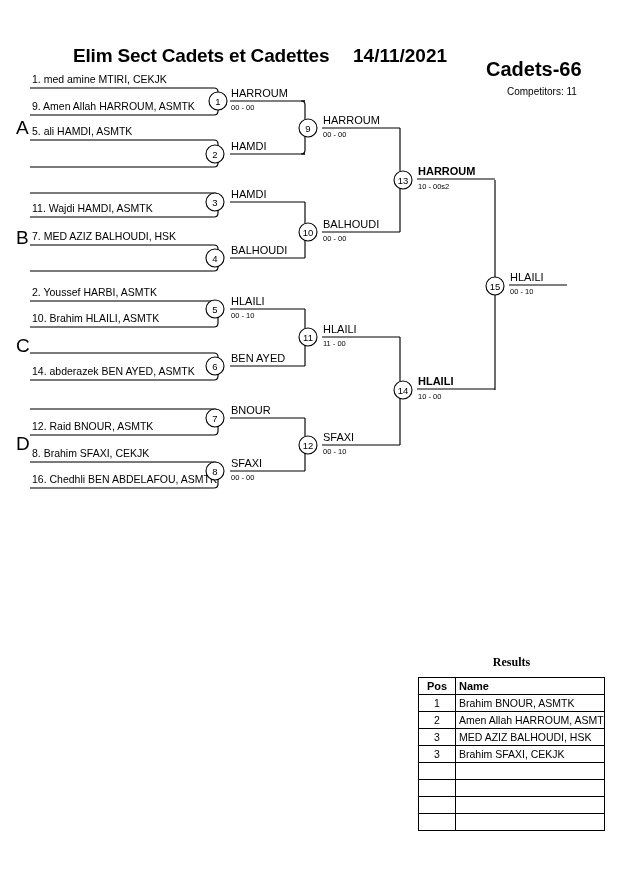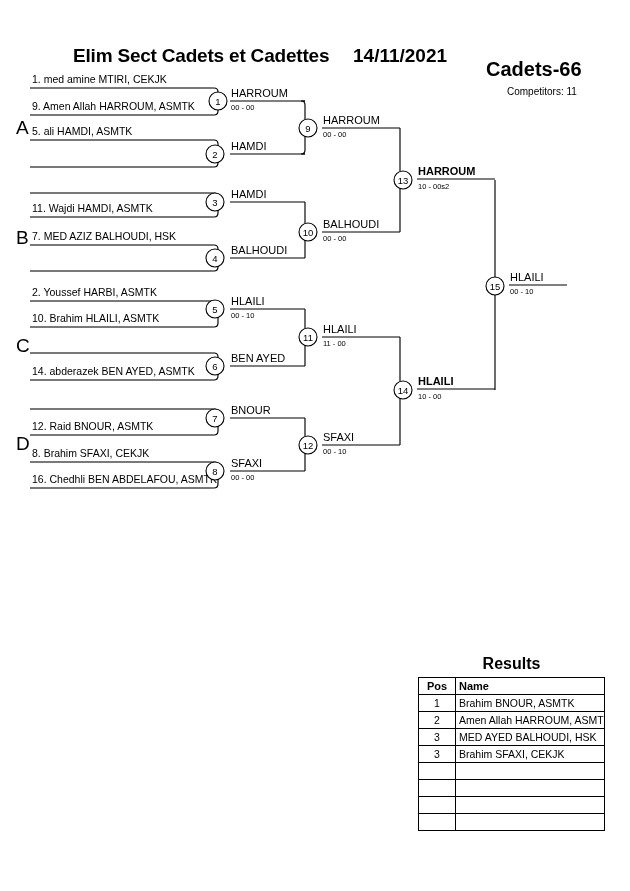--- a/index.html
+++ b/index.html
@@ -38,21 +38,21 @@
   .t-score{font-size:7.5px;fill:#000;}
   .t-mnum{font-size:9.5px;fill:#000;text-anchor:middle;}
   .t-sect{font-size:19px;fill:#000;}
   .ln{stroke:#000;stroke-width:1.15;fill:none;}
   .ln-entry{stroke:#4d4d4d;stroke-width:1.6;fill:none;}
   .circ{fill:#ffffff;stroke:#000;stroke-width:1.1;}
 
   
   .res-title{
     position:absolute;left:418px;top:655px;width:187px;
-    text-align:center;font-size:16px;font-weight:bold;
+    text-align:center;font-size:12px;font-weight:bold;font-family:Liberation Serif, serif;
   }
   #res-table{
     position:absolute;left:418px;top:677px;width:187px;
     border-collapse:collapse;table-layout:fixed;
     border:1.6px solid #000;
   }
   #res-table th,#res-table td{
     border:1px solid #000;height:16px;font-size:10.5px;font-weight:normal;
     padding:0 3px;overflow:hidden;white-space:nowrap;
   }
@@ -256,21 +256,21 @@
         <tr>
           <td class="c-pos">1</td>
           <td class="c-name">Brahim BNOUR, ASMTK</td>
         </tr>
         <tr>
           <td class="c-pos">2</td>
           <td class="c-name">Amen Allah HARROUM, ASMTK</td>
         </tr>
         <tr>
           <td class="c-pos">3</td>
-          <td class="c-name">MED AYED BALHOUDI, HSK</td>
+          <td class="c-name">MED AZIZ BALHOUDI, HSK</td>
         </tr>
         <tr>
           <td class="c-pos">3</td>
           <td class="c-name">Brahim SFAXI, CEKJK</td>
         </tr>
         <tr>
           <td class="c-pos"></td>
           <td class="c-name"></td>
         </tr>
         <tr>

